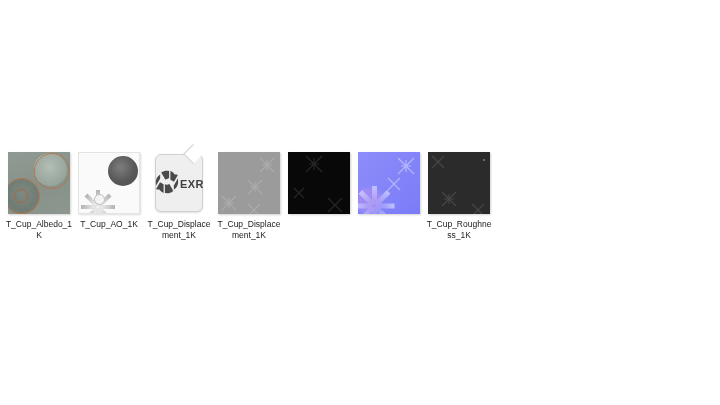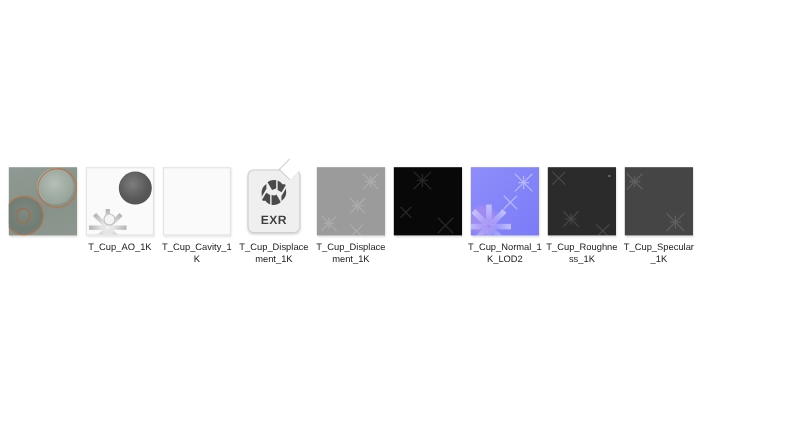--- a/index.html
+++ b/index.html
@@ -143,21 +143,21 @@
   
   .exr-doc {
     position: relative;
     width: 46px;
     height: 56px;
     background: #efefef;
     border: 1px solid #cfcfcf;
     border-radius: 6px;
     box-shadow: 0 1px 2px rgba(0,0,0,0.13);
     display: flex;
-    flex-direction: column;
+    flex-direction: row;
     align-items: center;
     justify-content: center;
   }
   .exr-doc::after {
     content: "";
     position: absolute;
     right: -1px; top: -1px;
     width: 13px; height: 13px;
     background: #ffffff;
     border-left: 1px solid #cfcfcf;
@@ -222,20 +222,21 @@
   <div class="item">
     <div class="thumb-slot">
       <div class="thumb flat tex-albedo">
         <div class="blob b1"></div>
         <div class="blob b2"></div>
         <div class="ring r1"></div>
         <div class="ring r2"></div>
         <div class="ring r3"></div>
       </div>
     </div>
+    <div class="label">T_Cup_Albedo_1K</div>
   </div>
 
   <div class="item">
     <div class="thumb-slot">
       <div class="thumb paper tex-ao">
         <div class="ao-disc"></div>
         <div class="ao-star">
           <i style="transform:rotate(0deg)"></i>
           <i style="transform:rotate(45deg)"></i>
           <i style="transform:rotate(90deg)"></i>
@@ -244,26 +245,20 @@
           <i style="transform:rotate(225deg)"></i>
           <i style="transform:rotate(270deg)"></i>
           <i style="transform:rotate(315deg)"></i>
           <span class="ao-hub"></span>
         </div>
       </div>
     </div>
     <div class="label">T_Cup_AO_1K</div>
   </div>
 
-  <div class="item">
-    <div class="thumb-slot">
-      <div class="thumb paper tex-cavity"></div>
-    </div>
-    <div class="label">T_Cup_Cavity_1K</div>
-  </div>
 
   <div class="item">
     <div class="thumb-slot">
       <div class="exr-doc">
         <span class="exr-ap">
           <svg width="26" height="26" viewBox="0 0 24 24" aria-hidden="true">
             <g fill="#4a4a4a">
               <path d="M12 1.6c-2.0 0-3.85.63-5.36 1.7l4.0 6.93 3.3-1.9V1.74C13.3 1.65 12.66 1.6 12 1.6z"></path>
               <path d="M19.1 5.0c-1.0-1.36-2.36-2.43-3.95-3.06v8.0l3.3 1.9 3.46-6.0c-.18-.3-.38-.57-.58-.84H19.1z"></path>
               <path d="M22.3 8.3l-4.0 6.93v3.8c1.6-1.0 2.83-2.5 3.5-4.28.33-.87.5-1.8.5-2.75 0-1.3-.35-2.53-.0-3.7z"></path>
@@ -332,50 +327,34 @@
         <div class="wm">
           <svg width="62" height="62" viewBox="0 0 62 62">
             <g stroke="rgba(255,255,255,0.40)" fill="none" stroke-width="1.2">
               <path d="M40 6 L56 22 M56 6 L40 22 M43 14 L53 14 M48 8 L48 20"></path>
               <path d="M30 26 L42 38 M42 26 L30 38"></path>
             </g>
           </svg>
         </div>
       </div>
     </div>
-    <div class="label">T_Cup_Normal_1K_LOD2</div>
   </div>
 
   <div class="item">
     <div class="thumb-slot">
       <div class="thumb flat tex-rough">
         <div class="dot"></div>
         <div class="wm">
           <svg width="62" height="62" viewBox="0 0 62 62">
             <g stroke="rgba(255,255,255,0.13)" fill="none" stroke-width="1.2">
               <path d="M4 4 L16 16 M16 4 L4 16"></path>
               <path d="M14 40 L28 54 M28 40 L14 54 M16 47 L26 47 M21 42 L21 52"></path>
               <path d="M44 52 L56 64 M56 52 L44 64"></path>
             </g>
           </svg>
         </div>
       </div>
     </div>
     <div class="label">T_Cup_Roughness_1K</div>
   </div>
 
-  <div class="item">
-    <div class="thumb-slot">
-      <div class="thumb flat tex-spec">
-        <div class="wm">
-          <svg width="62" height="62" viewBox="0 0 62 62">
-            <g stroke="rgba(255,255,255,0.14)" fill="none" stroke-width="1.2">
-              <path d="M2 6 L16 20 M16 6 L2 20 M4 13 L14 13 M9 8 L9 18"></path>
-              <path d="M38 42 L54 58 M54 42 L38 58 M41 50 L51 50 M46 44 L46 56"></path>
-            </g>
-          </svg>
-        </div>
-      </div>
-    </div>
-    <div class="label">T_Cup_Specular_1K</div>
-  </div>
 
 </div>
 
 </body></html>

